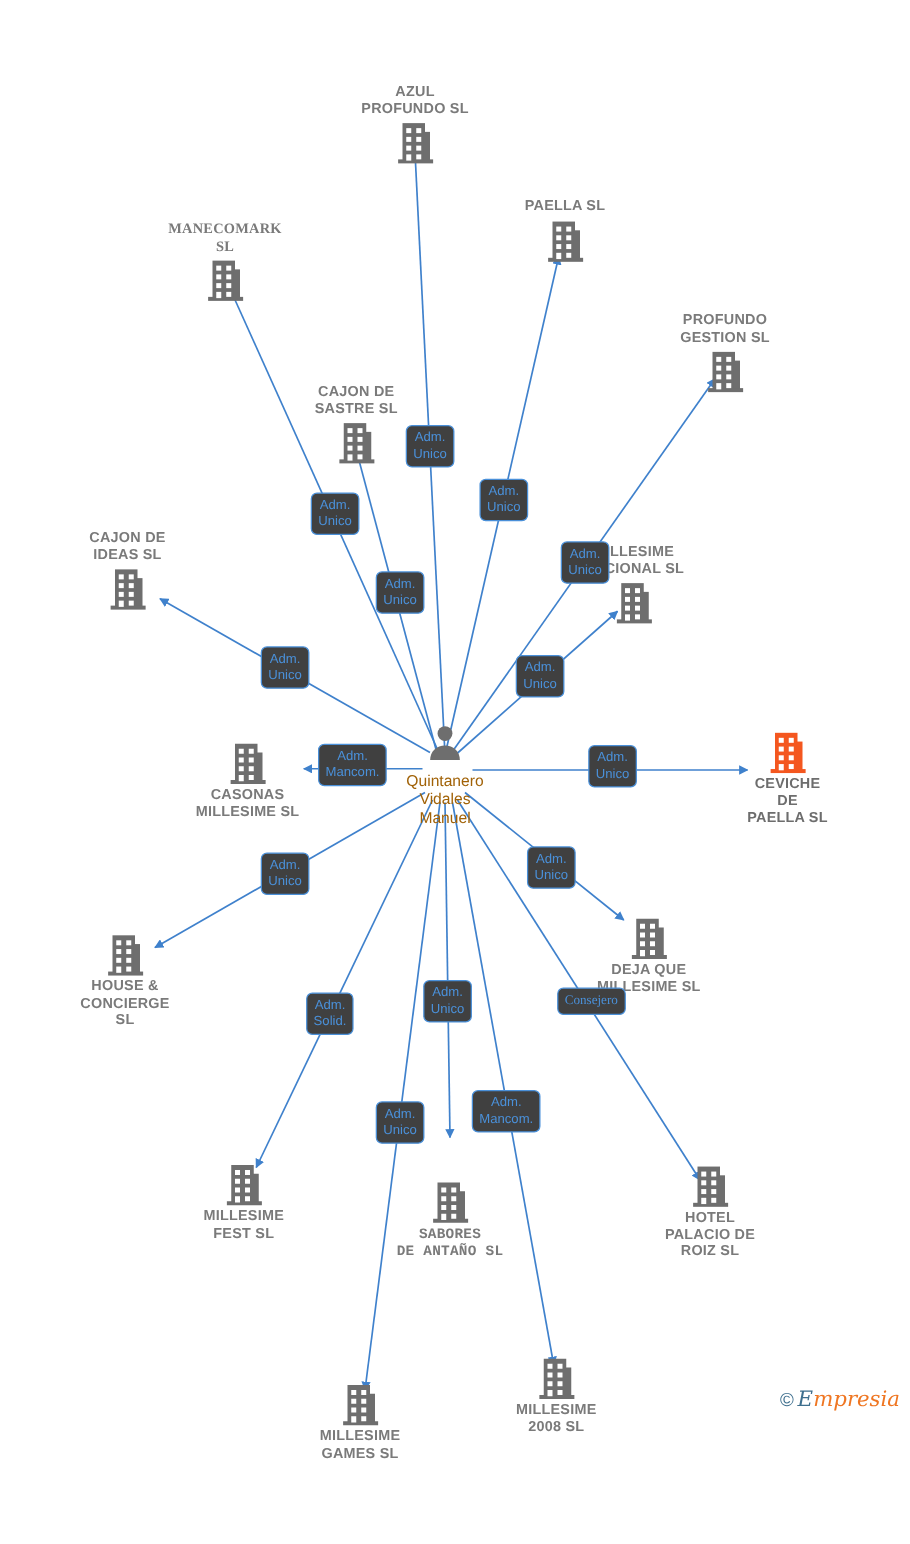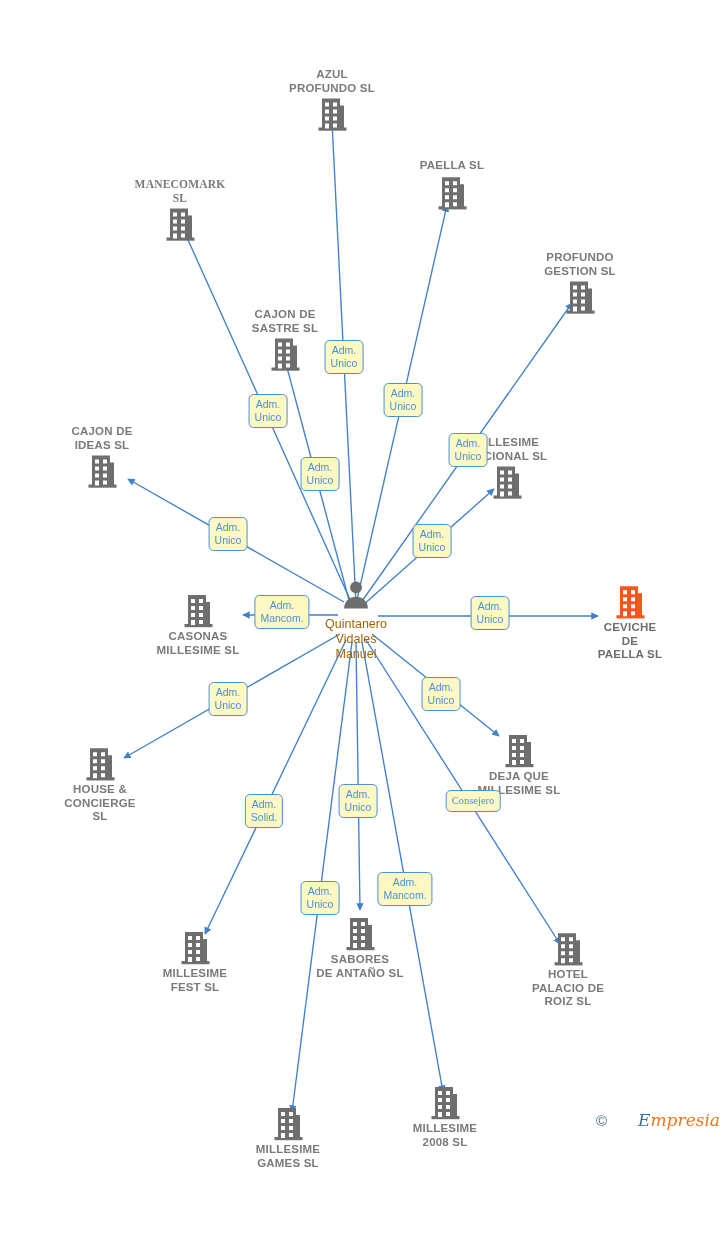--- a/index.html
+++ b/index.html
@@ -20,30 +20,30 @@
   .node.highlight .nlabel{color:#6d6d6d;}
   .node.labeltop .nlabel{margin-bottom:2px;}
   .node.labelbot .nlabel{margin-top:1px;}
 
   .person{position:absolute;transform:translate(-50%,-50%);width:150px;text-align:center;}
   .person .plabel{display:block;font-size:12.5px;line-height:15px;color:#a16207;
         white-space:pre-line;margin-top:1px;}
 
   .badge{
     position:absolute;transform:translate(-50%,-50%);
-    background:#fef9c3;border:1.4px solid #4a90d9;border-radius:5px;
+    background:#404040;border:1.4px solid #4a90d9;border-radius:5px;
     color:#4a90d9;font-size:10.5px;line-height:13px;
     padding:3px 5px;text-align:center;white-space:pre-line;
     box-sizing:border-box;
   }
   .badge.one-line{line-height:14px;font-family:Liberation Serif, serif;}
 
   .watermark{position:absolute;right:8px;bottom:10px;display:flex;align-items:center;gap:3px;}
   .watermark .c{color:#3e6f8e;font-size:15px;line-height:15px;}
-  .watermark .w{color:#ef7622;font-size:17px;line-height:17px;font-family:"DejaVu Serif",serif;font-style:italic;margin-left:28px;}
+  .watermark .w{color:#ef7622;font-size:17px;line-height:17px;font-family:"DejaVu Serif",serif;font-style:italic;}
   .watermark .w b{color:#3e6f8e;font-weight:normal;}
 </style>
 </head>
 <body>
 
 <div id="stage">
 
   <svg id="edges" viewBox="0 0 728 1235" xmlns="http://www.w3.org/2000/svg">
     <defs>
       <marker id="arrow" viewBox="0 0 10 10" refX="9" refY="5" markerWidth="5.5" markerHeight="5.5" orient="auto-start-reverse">
@@ -269,21 +269,21 @@
           <rect x="8" y="13" width="4" height="4" fill="#fff"></rect>
           <rect x="16" y="13" width="4" height="4" fill="#fff"></rect>
           <rect x="8" y="20" width="4" height="4" fill="#fff"></rect>
           <rect x="16" y="20" width="4" height="4" fill="#fff"></rect>
           <rect x="8" y="27" width="4" height="5" fill="#fff"></rect>
           <rect x="16" y="27" width="4" height="4" fill="#fff"></rect>
         </svg>
         <span class="nlabel">MILLESIME
 FEST  SL</span>
       </div>
-      <div class="node labelbot" style="left: 360px; top: 948px;">
+      <div class="node labelbot" style="left: 360px; top: 976px; font-family: Liberation Mono, monospace;">
         <svg class="glyph" width="31" height="36" viewBox="0 0 31 36">
           <rect x="5" y="2" width="18" height="30" fill="#6e6e6e"></rect>
           <rect x="22" y="9" width="5" height="23" fill="#6e6e6e"></rect>
           <rect x="1.5" y="31" width="28" height="3.2" fill="#6e6e6e"></rect>
           <rect x="8" y="6" width="4" height="4" fill="#fff"></rect>
           <rect x="16" y="6" width="4" height="4" fill="#fff"></rect>
           <rect x="8" y="13" width="4" height="4" fill="#fff"></rect>
           <rect x="16" y="13" width="4" height="4" fill="#fff"></rect>
           <rect x="8" y="20" width="4" height="4" fill="#fff"></rect>
           <rect x="16" y="20" width="4" height="4" fill="#fff"></rect>

